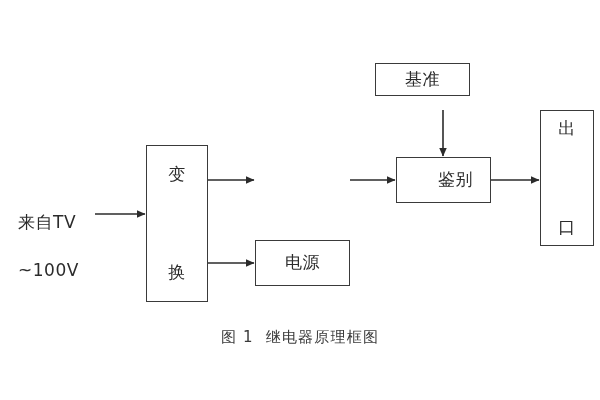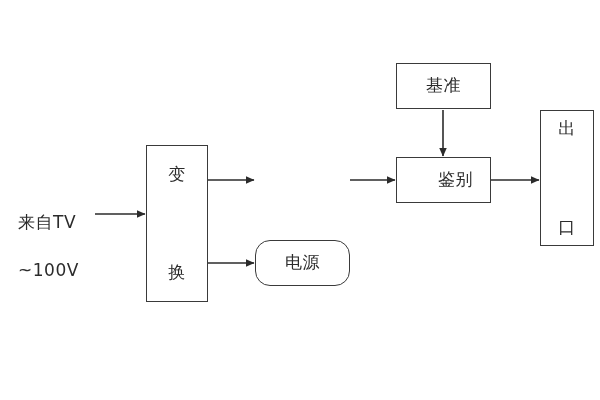--- a/index.html
+++ b/index.html
@@ -95,32 +95,33 @@
   <div class="free-text" id="input-label">来自TV
 ~100V</div>
 
   <div class="node node-tall" style="left:146px; top:145px; width:62px; height:157px;">
     <span class="node-label">变
 
 换</span>
   </div>
 
 
-  <div class="node" style="left:255px; top:240px; width:95px; height:46px;border-radius:15px;">
+  <div class="node" style="left:255px; top:240px; width:95px; height:46px;">
     <span class="node-label">电源</span>
   </div>
 
-  <div class="node" style="left:396px; top:63px; width:95px; height:46px;">
+  <div class="node" style="left:375px; top:63px; width:95px; height:33px;">
     <span class="node-label">基准</span>
   </div>
 
   <div class="node" style="left:396px; top:157px; width:95px; height:46px;padding-left:24px;">
     <span class="node-label">鉴别</span>
   </div>
 
   <div class="node node-tall" style="left:540px; top:110px; width:54px; height:136px;">
     <span class="node-label">出
 
 口</span>
   </div>
 
+  <div class="free-text" id="caption">图 1  继电器原理框图</div>
 
 </div>
 
 </body></html>

